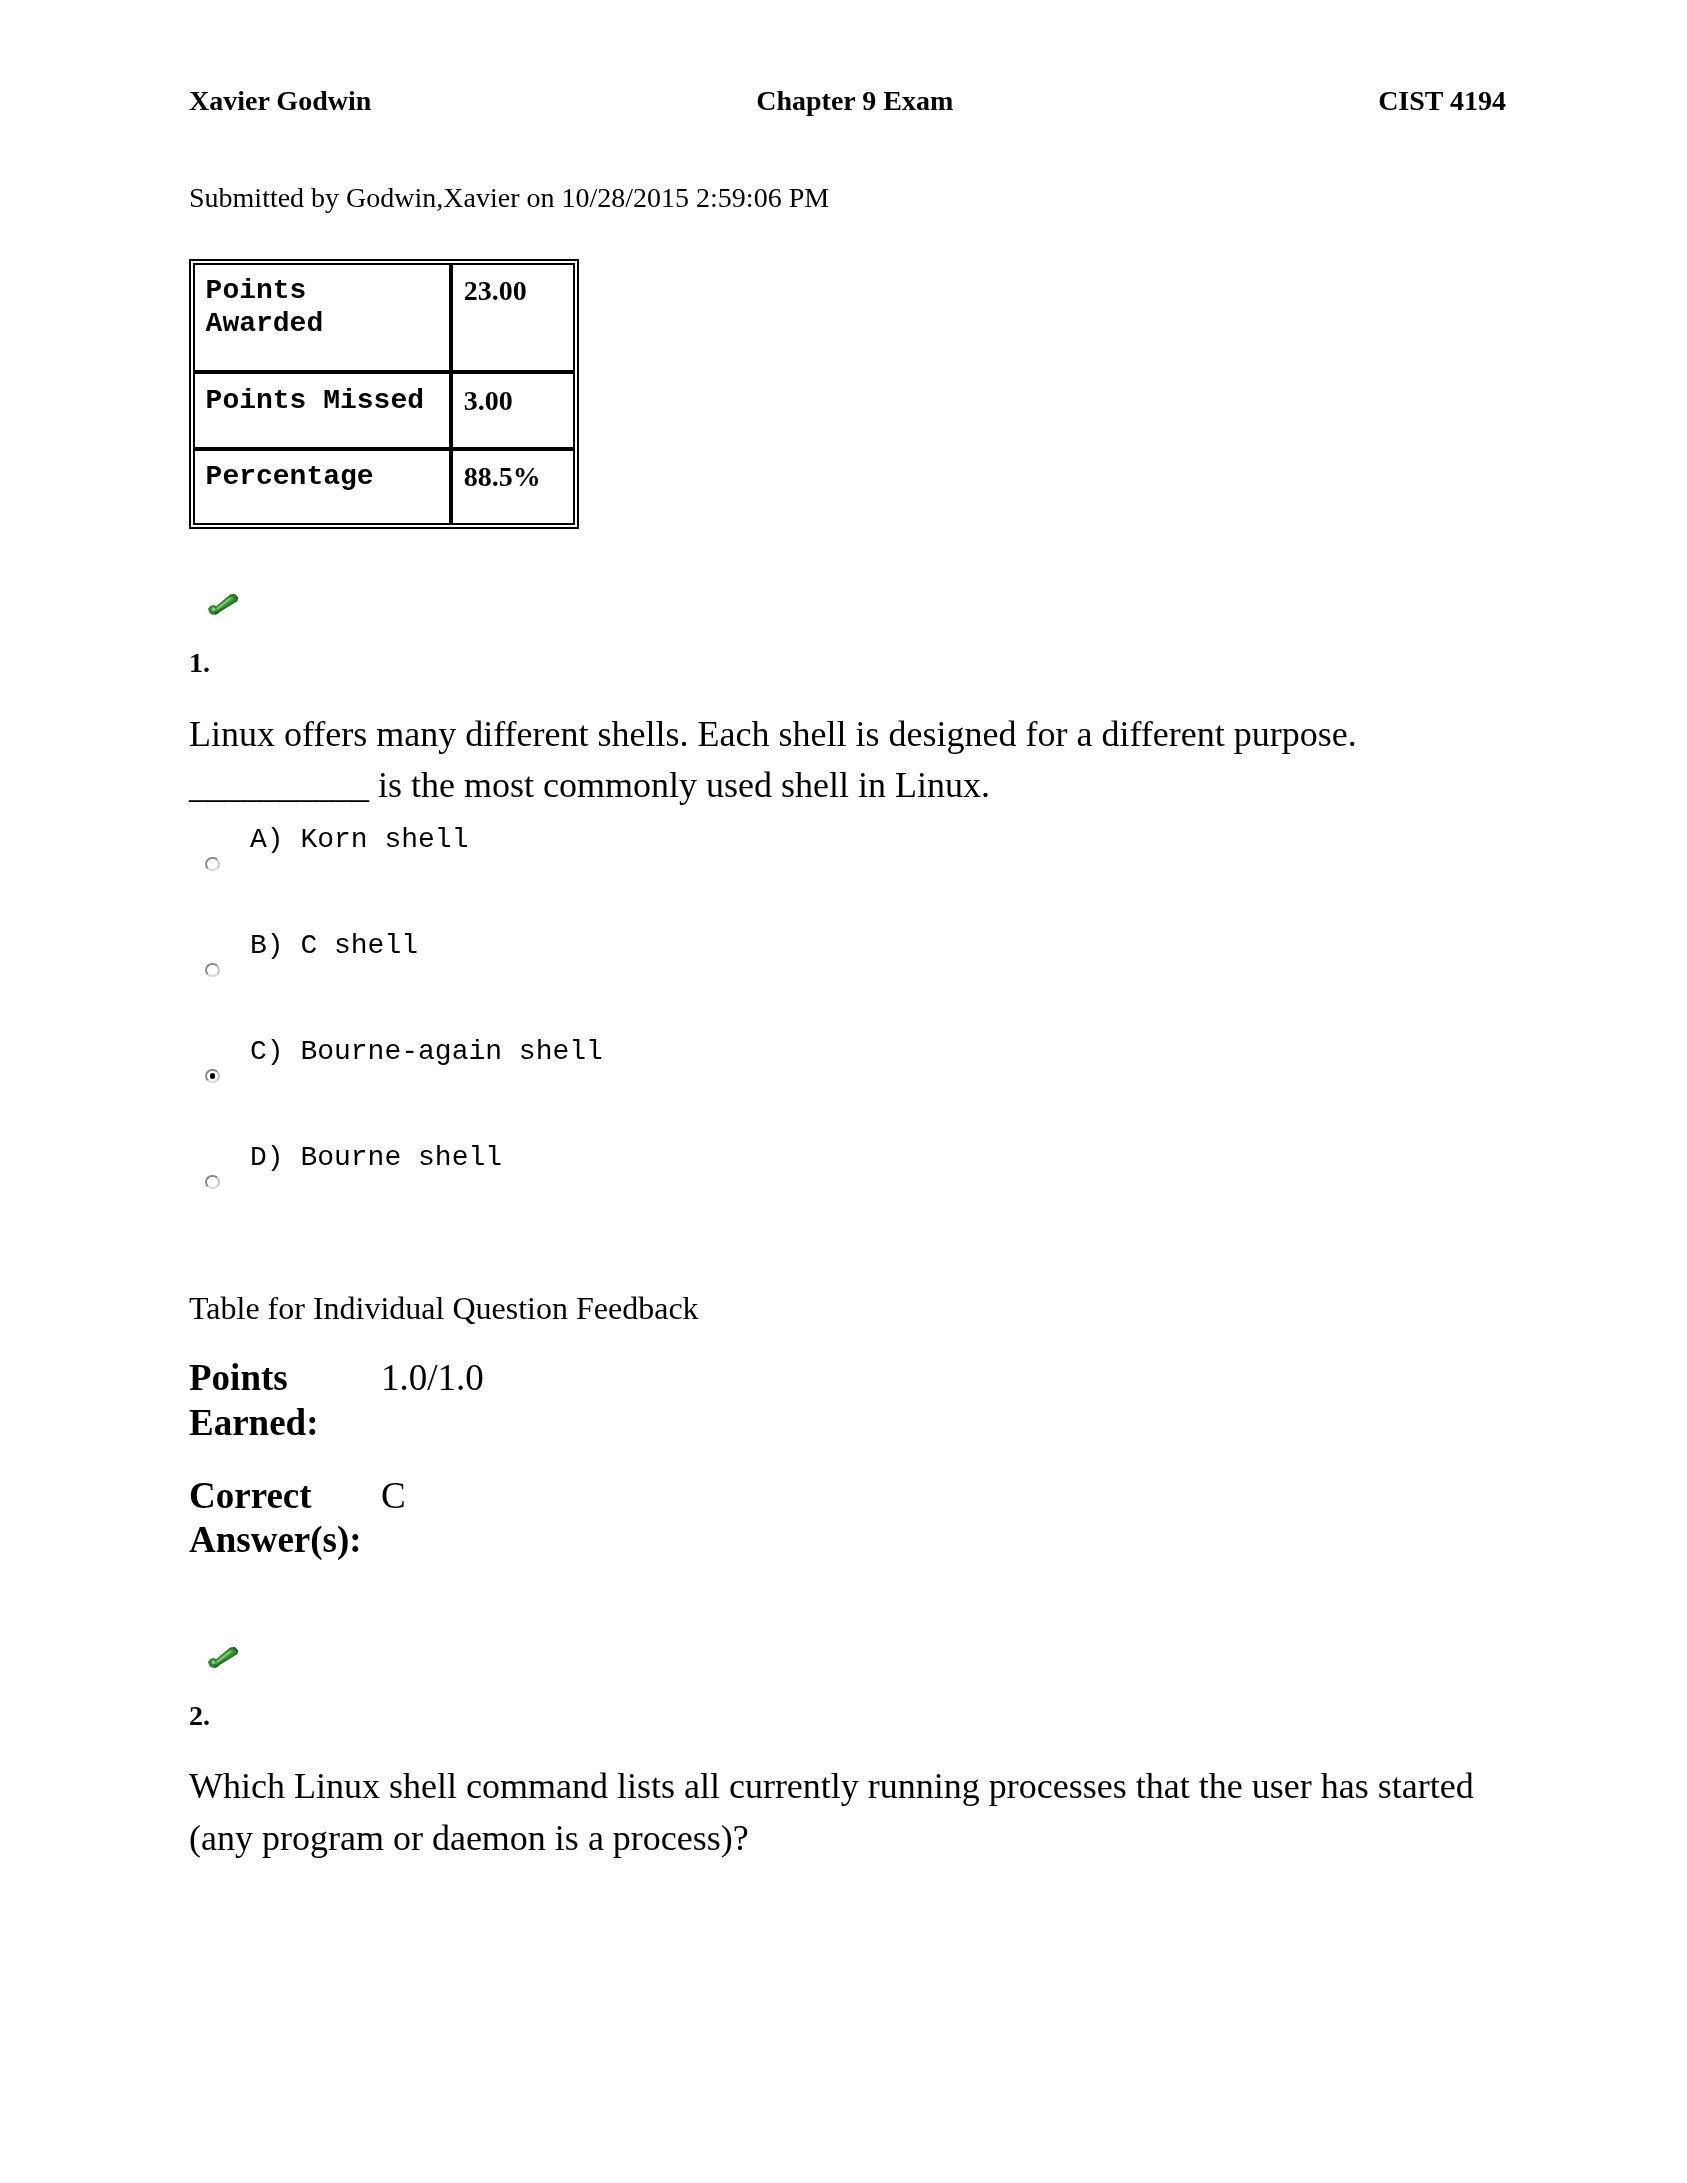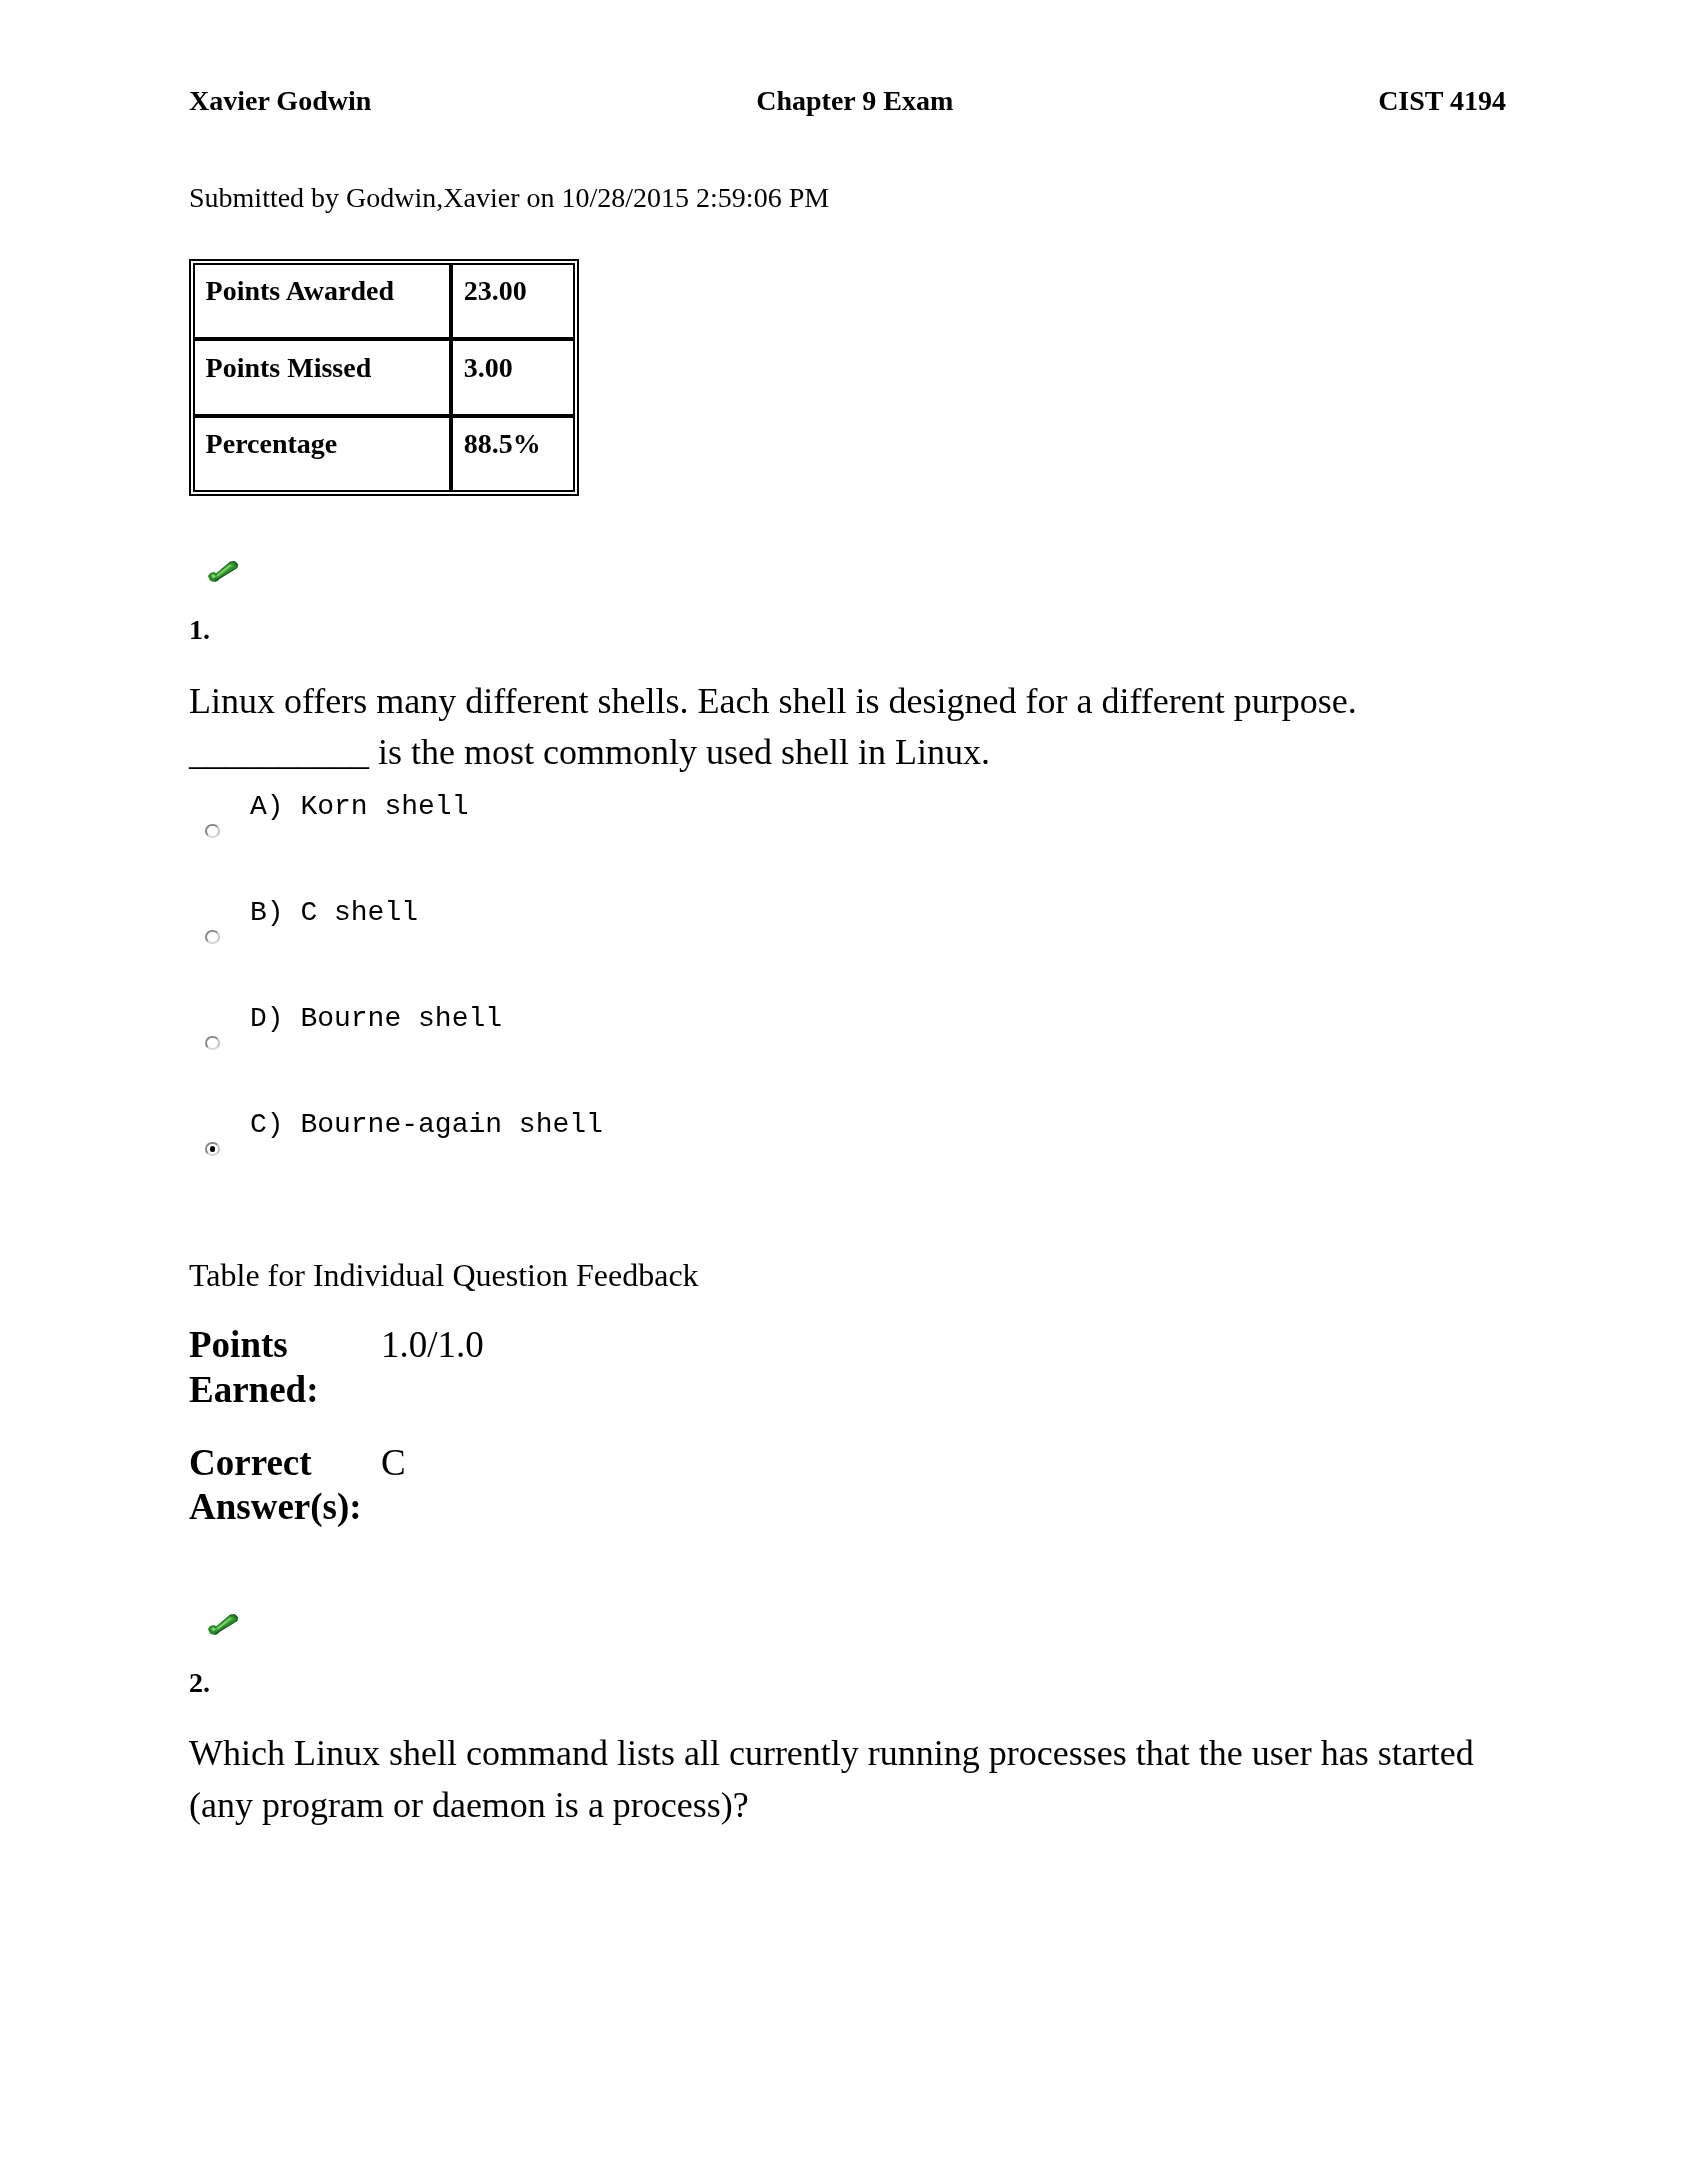--- a/index.html
+++ b/index.html
@@ -60,21 +60,21 @@
   }
   .score-table td {
     border: 2px solid #000;
     font-weight: bold;
     font-size: 28px;
     line-height: 1.18;
     padding: 9.3px 10.6px 30px 10.6px;
     vertical-align: top;
     background: #fff;
   }
-  .score-table td.label { width: 233px; }
+  .score-table td.label { width: 233px; font-family: Liberation Mono, monospace; }
   .score-table td.value { width: 99px; }
   
   .table-wrap {
     display: inline-block;
     border: 2px solid #000;
     padding: 2px;
   }
 
   
   .checkmark {
@@ -218,27 +218,27 @@
           <span class="radio"></span>
           <span class="opt-label">A) Korn shell</span>
         </div>
 
         <div class="option">
           <span class="radio"></span>
           <span class="opt-label">B) C shell</span>
         </div>
 
         <div class="option">
+          <span class="radio selected"></span>
+          <span class="opt-label">C) Bourne-again shell</span>
+        </div>
+
+        <div class="option">
           <span class="radio"></span>
           <span class="opt-label">D) Bourne shell</span>
-        </div>
-
-        <div class="option">
-          <span class="radio selected"></span>
-          <span class="opt-label">C) Bourne-again shell</span>
         </div>
 
       </div>
 
       <div class="feedback-title">Table for Individual Question Feedback</div>
 
       <div class="feedback-row">
         <span class="fb-key">Points Earned:</span>
         <span class="fb-val">1.0/1.0</span>
       </div>

